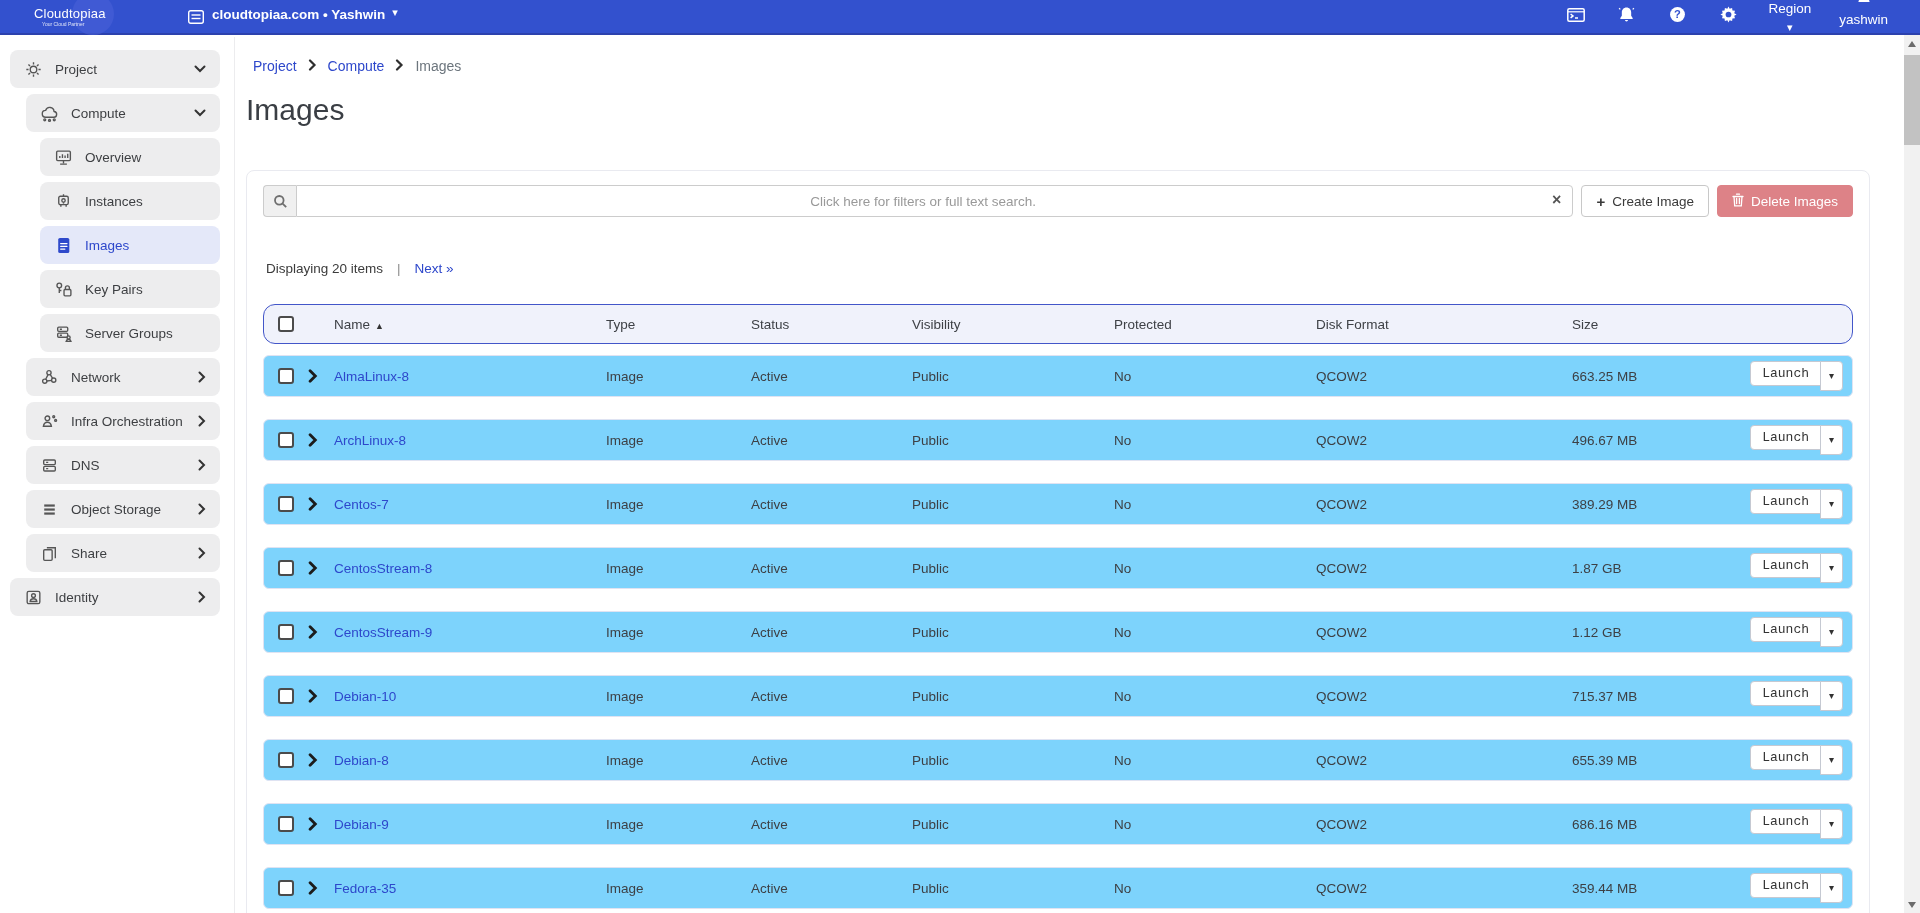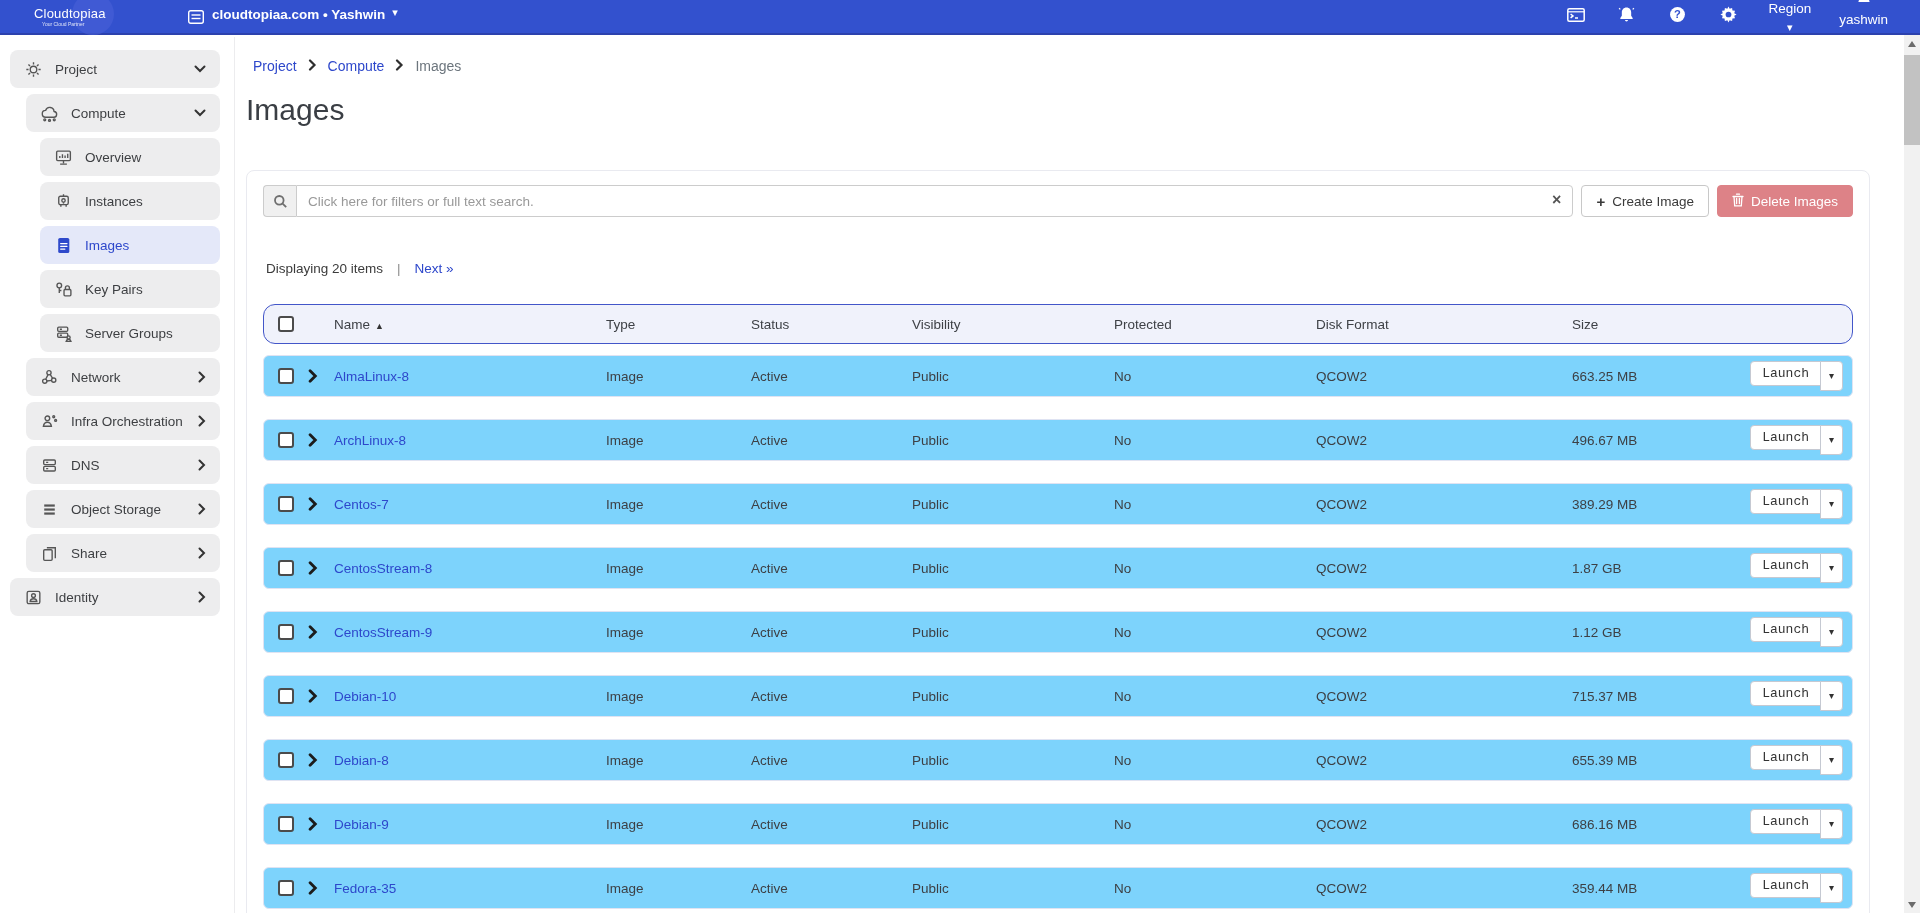--- a/index.html
+++ b/index.html
@@ -52,21 +52,21 @@
     background:#fff; min-height:760px; padding:14px 16px; }
 
   
   .toolbar { display:flex; align-items:center; gap:8px; }
   .searchgroup { flex:1; display:flex; height:32px; position:relative; }
   .addon { width:33px; border:1px solid #cccccc; border-right:none;
     border-radius:4px 0 0 4px; background:#f0f0f0; display:flex;
     align-items:center; justify-content:center; }
   .searchgroup input { flex:1; border:1px solid #cccccc; border-radius:0 4px 4px 0;
     padding:0 34px 0 11px; font-size:13.5px; color:#333; outline:none;
-    font-family:inherit; }
+    font-family:inherit;text-align:center; }
   .searchgroup input::placeholder { color:#999; }
   .clear-x { position:absolute; right:12px; top:5px; font-size:16px; font-weight:bold;
     color:#555; cursor:pointer; line-height:20px; }
   .btn { height:32px; display:flex; align-items:center; gap:7px; padding:0 14px;
     border:1px solid #c8c8c8; border-radius:4px; background:#fff; color:#3a3a3a;
     font-size:13.5px; cursor:pointer; font-family:inherit; white-space:nowrap; }
   .btn .plus { font-weight:bold; font-size:15px; line-height:1; }
   .btn.danger { background:var(--danger,#dd8287); border-color:var(--danger,#dd8287);
     color:#fff; }
 

